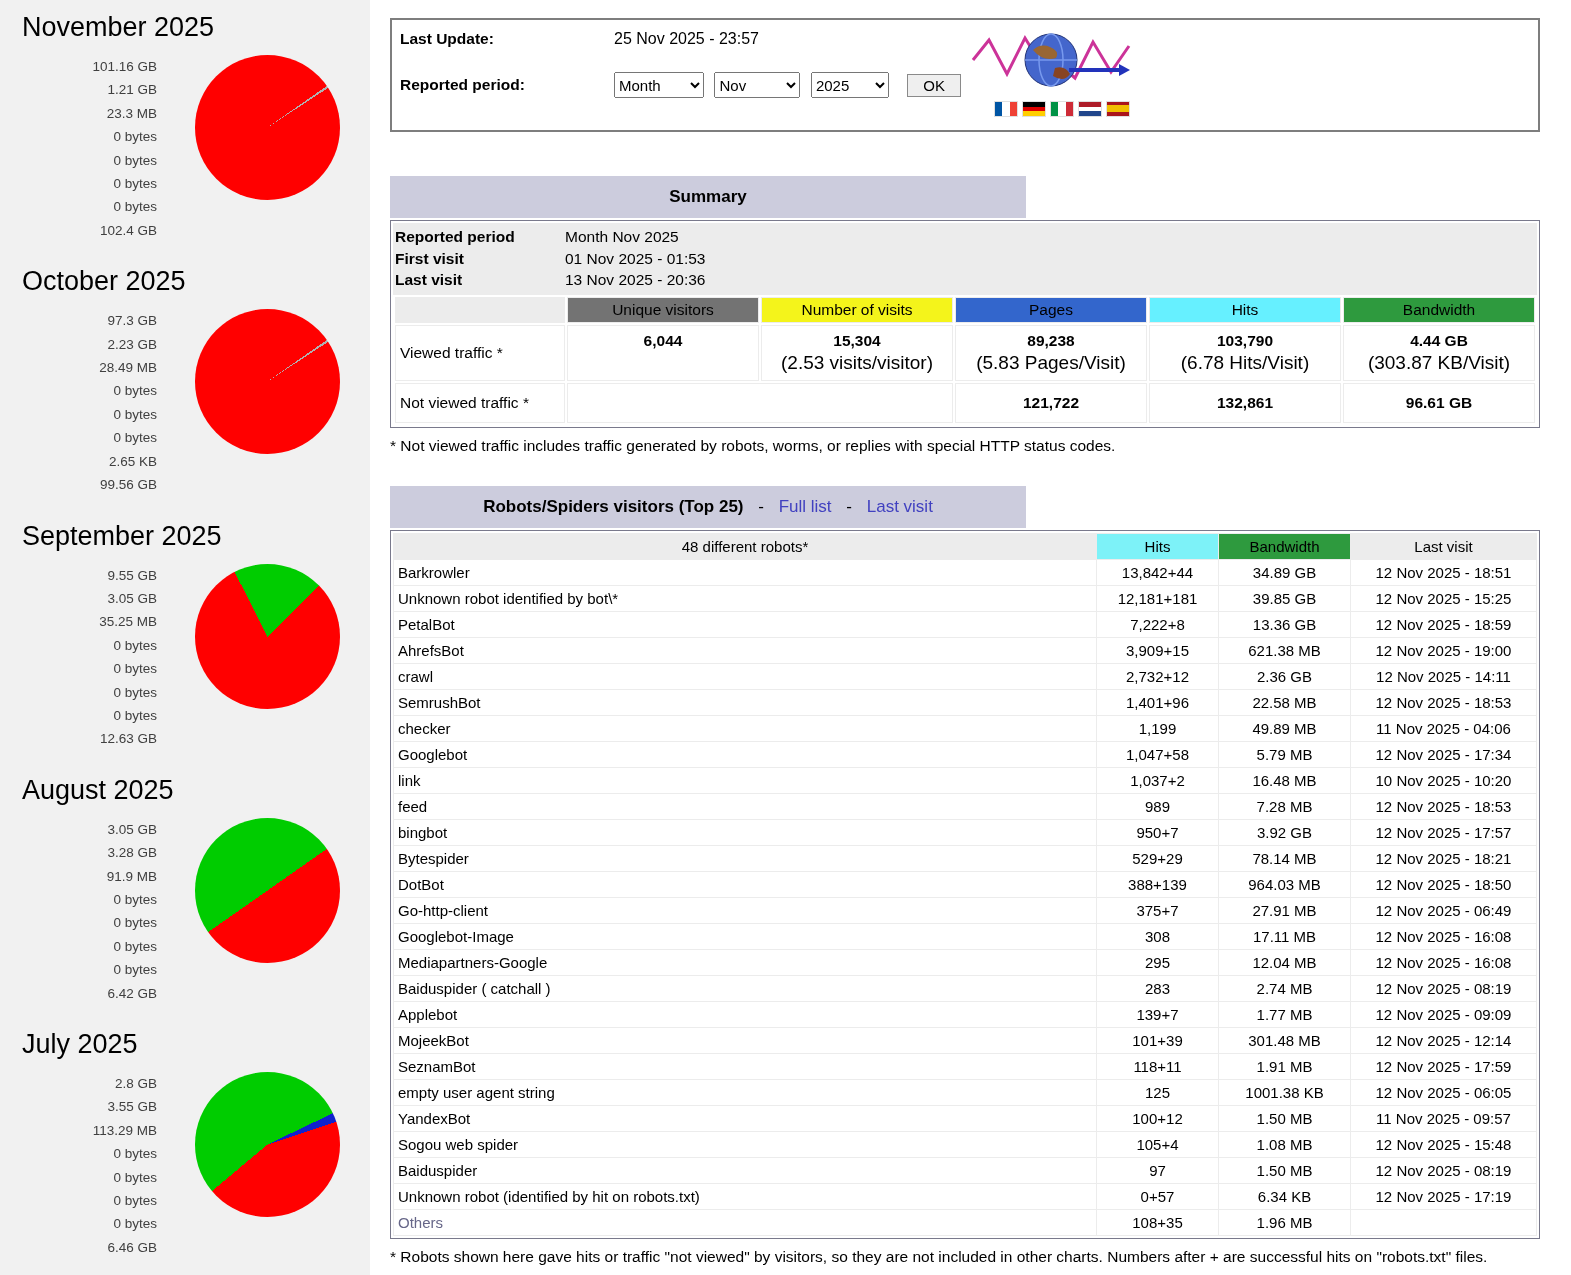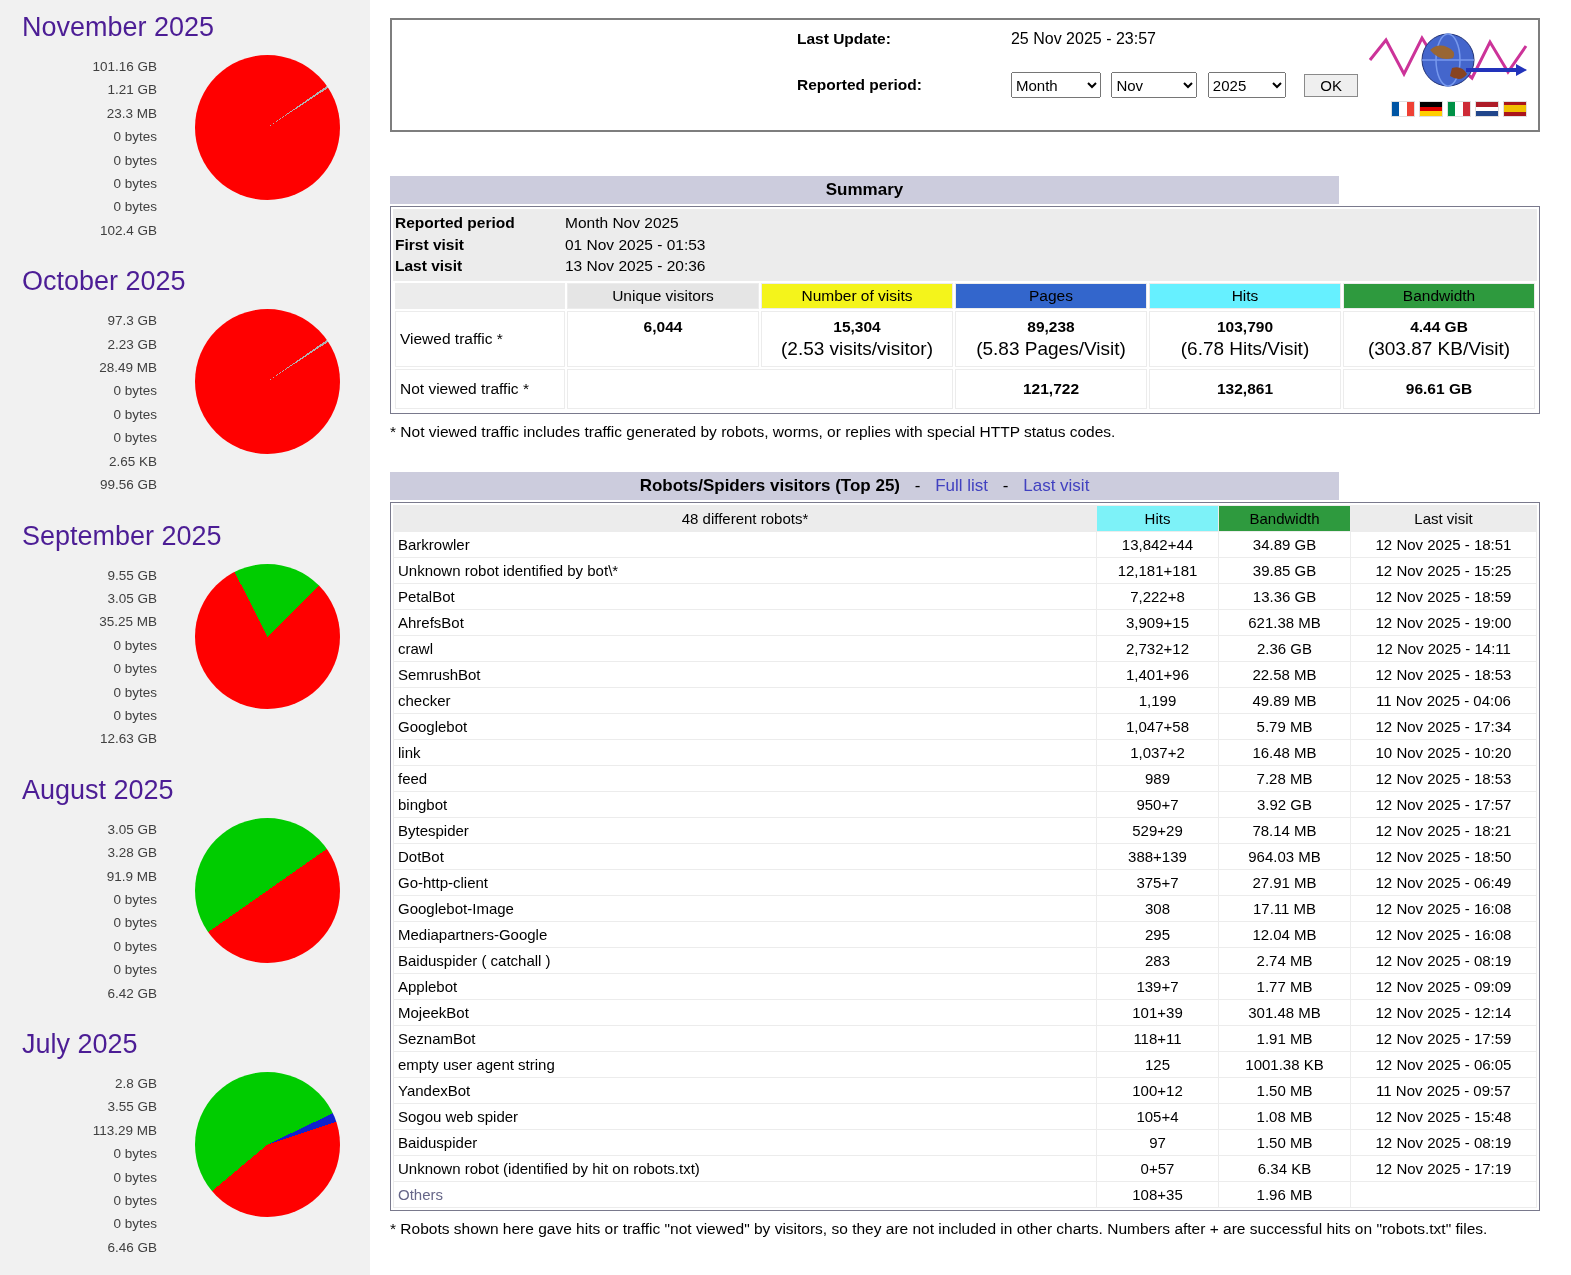--- a/index.html
+++ b/index.html
@@ -7,43 +7,43 @@
   body {
     width:1571px; min-height:1275px;
     font-family:"Liberation Sans", sans-serif;
     background:#ffffff; color:#000;
   }
   .page { display:flex; width:1571px; min-height:1275px; }
 
   
   .sidebar { width:370px; flex-shrink:0; background:#f1f1f1; padding-top:12px; }
   .month-block { margin-bottom:24px; }
-  .month-title { font-size:27px; color:#4c1d95; margin:0 9px 12px 22px; }
+  .month-title { font-size:27px; color:#000000; margin:0 9px 12px 22px; }
   .month-body { display:flex; align-items:flex-start; padding-left:22px; }
   .month-stats { width:135px; text-align:right; font-size:13.5px; line-height:23.4px; color:#404040; }
   .pie { width:145px; height:145px; border-radius:50%; margin-left:38px; }
 
   
   .main { flex:1; padding:18px 31px 20px 20px; background:#fff; }
 
-  .top-box { border:2px solid #7e7e7e; padding:10px 10px 6px 8px; display:flex; justify-content:flex-end; min-height:114px; }
+  .top-box { border:2px solid #7e7e7e; padding:10px 10px 6px 8px; display:flex; justify-content:flex-start; min-height:114px; }
   .hdr-row { display:flex; align-items:center; margin-bottom:24px; }
   .hdr-label { font-weight:bold; font-size:15.5px; width:214px; }
   .hdr-value { font-size:16px; }
   .hdr-controls select { font-size:15px; margin-right:6px; height:26px; }
   .sel-type { width:90px; }
   .sel-month { width:86px; }
   .sel-year { width:78px; }
   .ok-btn { margin-left:8px; font-size:15px; padding:2px 15px; background:#efefef; border:1px solid #8a8a8a; cursor:pointer; }
   .hdr-right { width:170px; text-align:right; }
   .flags { display:flex; gap:6px; justify-content:flex-end; margin-top:4px; padding-right:2px; }
   .flag { width:22px; height:14px; box-shadow:0 0 0 1px rgba(0,0,0,0.12); cursor:pointer; }
 
   
-  .block-title { width:949px; background:#ccccdd; text-align:center; font-size:17px; padding:4px 0; }
+  .block-title { width:636px; background:#ccccdd; text-align:center; font-size:17px; padding:11px 0; }
   .block-title.summary-t { margin-top:44px; font-weight:bold; }
   .block-title.robots-t { margin-top:30px; }
   .rt-main { font-weight:bold;margin-top:18px; }
   .rt-sep { margin:0 10px; }
   .rt-link { color:#4141c0; text-decoration:none; cursor:pointer; }
 
   .block-box { border:1px solid #79798c; width:100%; background:#fff; padding:2px; margin-top:2px; }
 
   
   .sum-info { background:#ececec; padding:3px 4px 4px 2px; font-size:15.5px; }
@@ -230,21 +230,21 @@
             <col style="width:170px">
             <col>
             <col>
             <col>
             <col>
             <col>
           </colgroup>
         <tbody>
             <tr>
           <td class="blank-head"></td>
-          <td class="col-head" style="background: #e5e5e5;">Unique visitors</td>
+          <td class="col-head" style="background: #737373;">Unique visitors</td>
           <td class="col-head" style="background: rgb(244, 244, 27);">Number of visits</td>
           <td class="col-head" style="background: rgb(51, 102, 204);">Pages</td>
           <td class="col-head" style="background: rgb(102, 240, 255);">Hits</td>
           <td class="col-head" style="background: rgb(46, 154, 62);">Bandwidth</td>
         </tr>
         <tr>
           <td class="row-label">Viewed traffic *</td>
           <td class="val"><b>6,044</b></td>
           <td class="val">
             <b>15,304</b>

